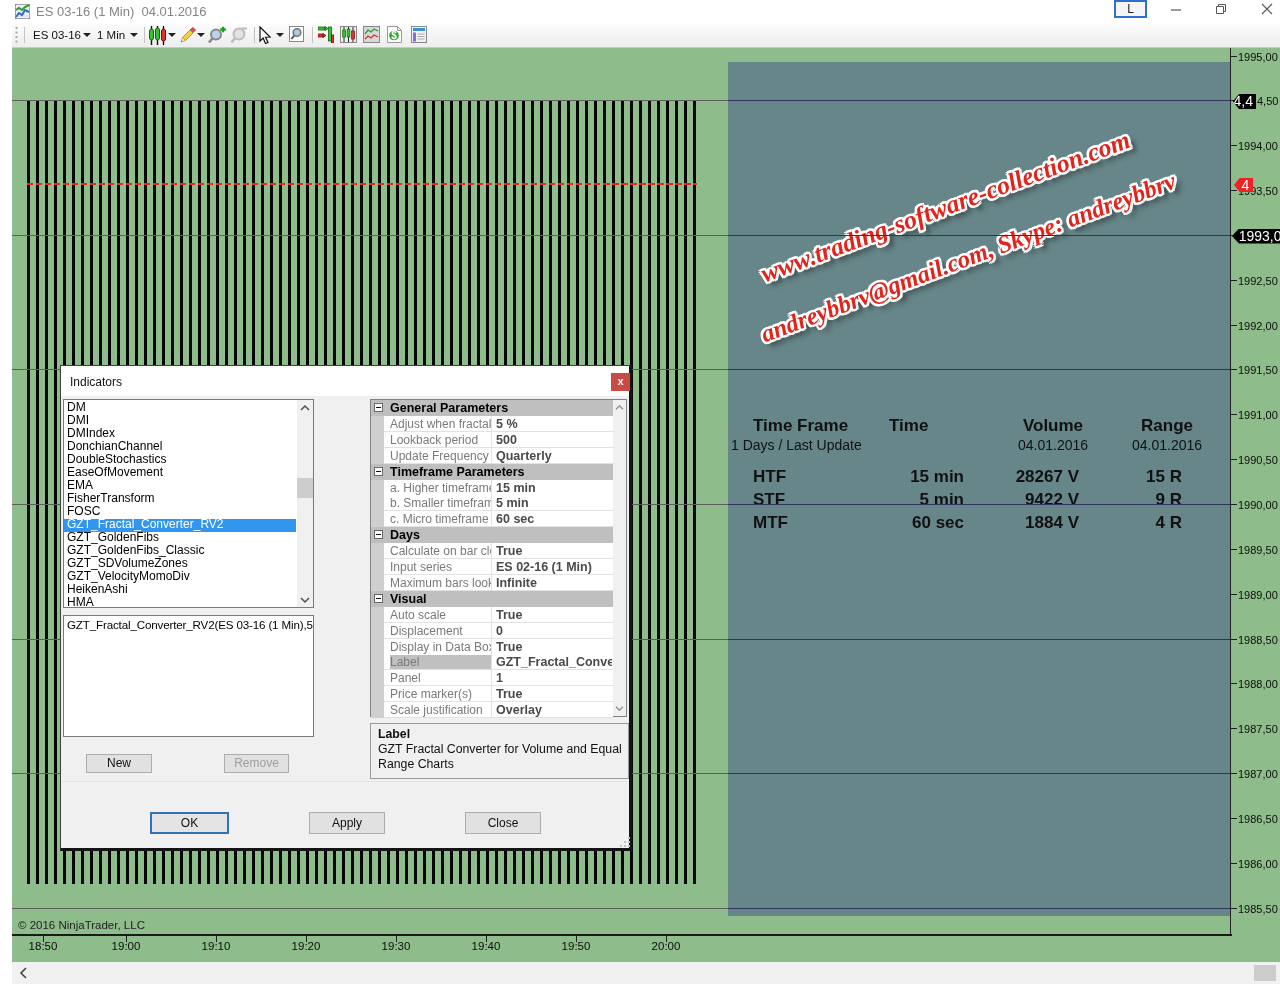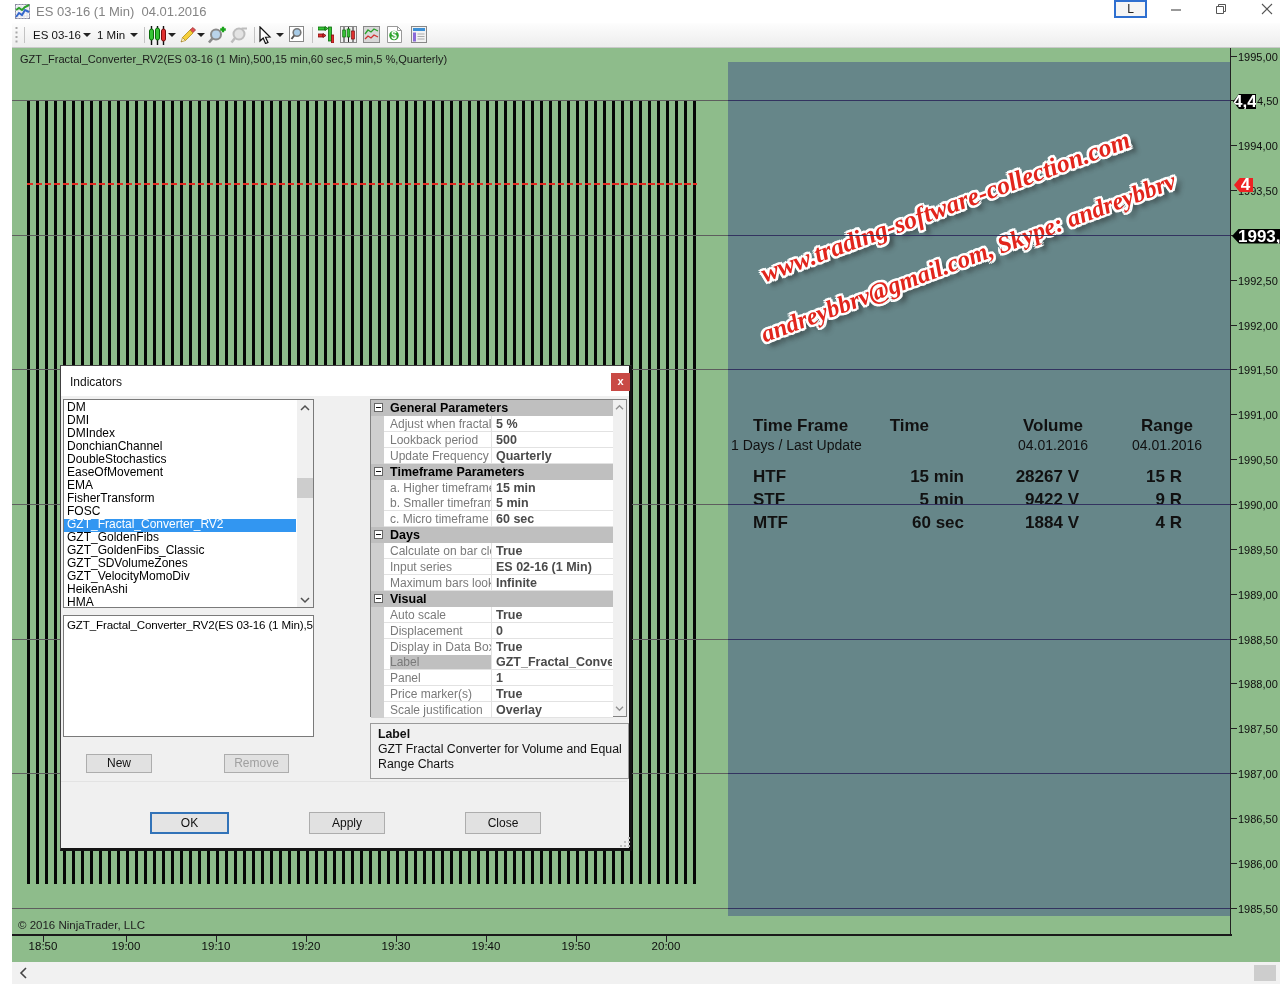--- a/index.html
+++ b/index.html
@@ -28,21 +28,21 @@
 #redline { position:absolute; left:15px; top:135px; width:670px; height:2px; background:repeating-linear-gradient(to right,#e42a20 0 6.5px,transparent 6.5px 9px); }
 #panel { position:absolute; left:716px; top:14px; width:502px; height:854px; background:#668689; }
 .gridline { position:absolute; left:0; width:1218px; height:1px; background:linear-gradient(to right,#5e5e5e 0 716px,#333360 716px 100%); }
 #vaxis { position:absolute; left:1218px; top:0px; width:1px; height:886px; background:#222; }
 #haxis { position:absolute; left:0; top:886px; width:1220px; height:2px; background:#1a1a1a; }
 .ptick { position:absolute; left:1219px; width:6px; height:1px; background:#222; }
 .plabel { position:absolute; left:1226px; font-size:11px; color:#0d0d0d; }
 .ttick { position:absolute; width:1px; height:6px; top:888px; background:#222; }
 .tlabel { position:absolute; top:892px; font-size:11.5px; color:#0d0d0d; width:60px; text-align:center; }
 #copyright { position:absolute; left:6px; top:871px; font-size:11.5px; color:#222; }
-.marker { position:absolute; color:#fff; font-size:17px; font-weight:bold; text-align:right; padding-right:3px; }
+.marker { position:absolute; color:#fff; font-size:14px; font-weight:normal; text-align:right; padding-right:3px; }
 .wm { position:absolute; font-family:"Liberation Serif", serif; font-style:italic; font-weight:bold; color:#e2251c; white-space:nowrap; transform-origin:0 50%;
   text-shadow:-2px -2px 0 #fff, 2px -2px 0 #fff, -2px 2px 0 #fff, 2px 2px 0 #fff, 0 -2.5px 0 #fff, 0 2.5px 0 #fff, -2.5px 0 0 #fff, 2.5px 0 0 #fff, 4px 6px 5px rgba(30,30,30,.75); }
 
 
 .pt { position:absolute; color:#111; white-space:nowrap; }
 .ptb { font-weight:bold; font-size:17px; }
 .pts { font-size:14px; }
 
 
 #hscroll { position:absolute; left:0; top:962px; width:1280px; height:22px; background:#f1f1f1; }
@@ -189,30 +189,29 @@
       <rect x="0.5" y="0.5" width="15" height="16" fill="#f2f2f2" stroke="#888"></rect>
       <rect x="2" y="2" width="12" height="3" fill="#3c8fd4"></rect>
       <rect x="2" y="6.5" width="3" height="9" fill="#8a6ad8"></rect>
       <path d="M6.5 8h7M6.5 10.5h7M6.5 13h7" stroke="#aaa" stroke-width="1"></path>
     </svg>
     <div style="position:absolute;right:1px;top:2px;width:2px;height:19px;background:#c9c9c9"></div>
     <div style="position:absolute;right:0px;top:0px;width:8px;height:3px;background:#6aa86a"></div>
   </div>
 
   <div id="chart">
-    <div class="glabel">GZT_Fractal_Converter_RV2(ES 03-16 (1 Min),500,15 min,60 sec,5 min,5 %,Quarterly)</div>
     <div id="bars"></div>
     <div id="redline"></div>
     <div id="panel"></div>
 
     <div class="wm" style="left:750px;top:212px;font-size:25.5px;transform:rotate(-20.3deg)">www.trading-software-collection.com</div>
     <div class="wm" style="left:750px;top:273px;font-size:24.5px;transform:rotate(-20.6deg)">andreybbrv@gmail.com, Skype: andreybbrv</div>
 
     <div class="pt ptb" style="left:741px;top:368px">Time Frame</div>
-    <div class="pt ptb" style="left:837px;top:368px;width:80px;text-align:right">Time</div>
+    <div class="pt ptb" style="left:877px;top:368px;width:80px;text-align:left">Time</div>
     <div class="pt ptb" style="left:1001px;top:368px;width:80px;text-align:center">Volume</div>
     <div class="pt ptb" style="left:1115px;top:368px;width:80px;text-align:center">Range</div>
     <div class="pt pts" style="left:719px;top:389px">1 Days / Last Update</div>
     <div class="pt pts" style="left:1001px;top:389px;width:80px;text-align:center">04.01.2016</div>
     <div class="pt pts" style="left:1115px;top:389px;width:80px;text-align:center">04.01.2016</div>
     <div class="pt ptb" style="left:741px;top:419px">HTF</div>
     <div class="pt ptb" style="left:852px;top:419px;width:100px;text-align:right">15 min</div>
     <div class="pt ptb" style="left:967px;top:419px;width:100px;text-align:right">28267 V</div>
     <div class="pt ptb" style="left:1070px;top:419px;width:100px;text-align:right">15 R</div>
     <div class="pt ptb" style="left:741px;top:442px">STF</div>

